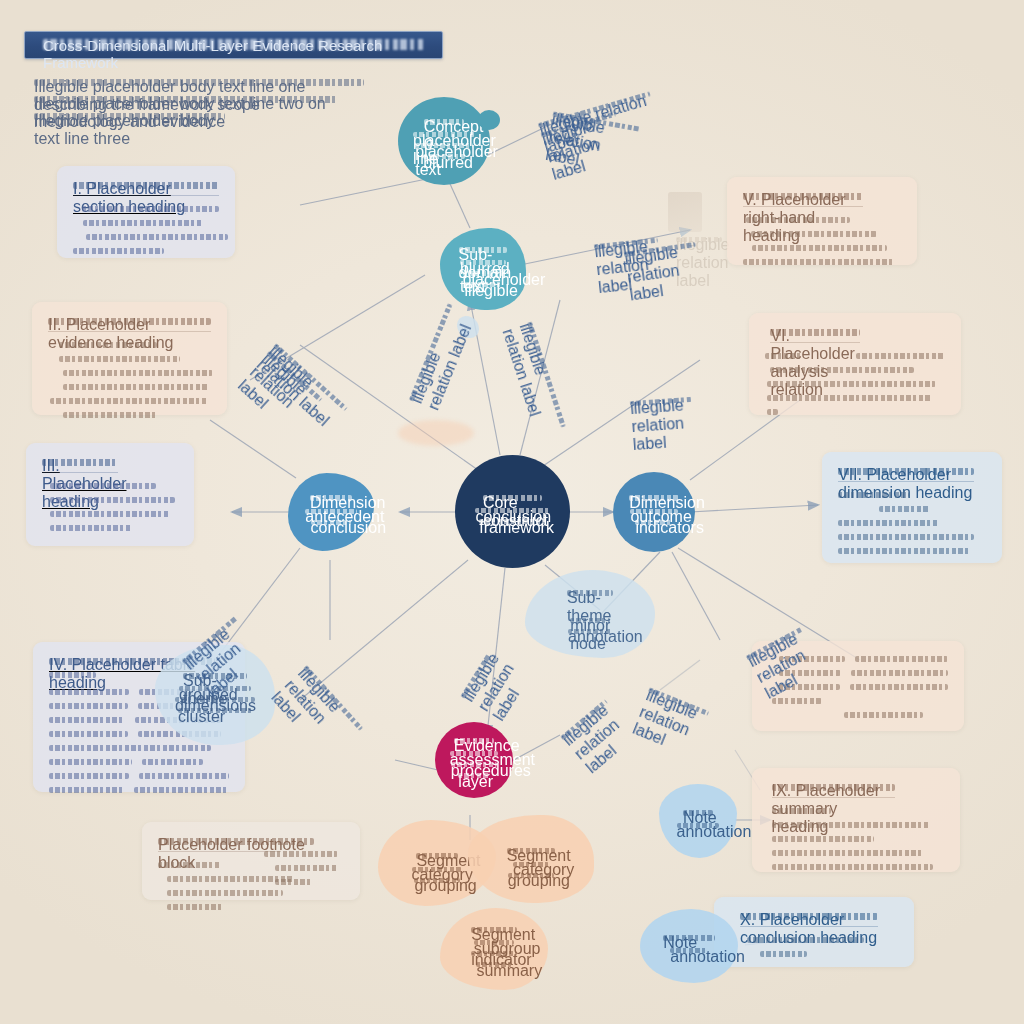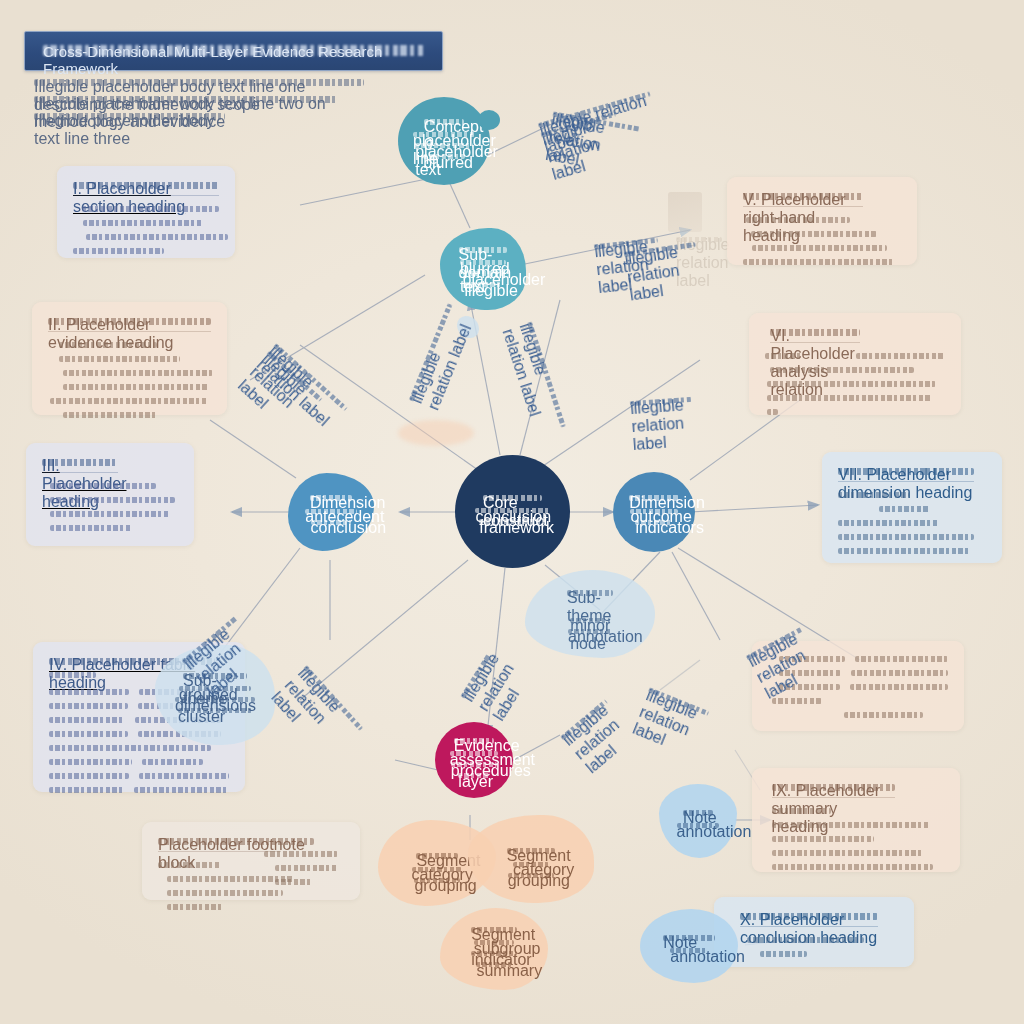--- a/index.html
+++ b/index.html
@@ -21,21 +21,21 @@
         transparent 4px, transparent 6px,
         currentColor 6px, currentColor 11px,
         transparent 11px, transparent 13px,
         currentColor 13px, currentColor 16px,
         transparent 16px, transparent 19px);
     opacity:.55; filter:blur(.55px);
   }
 
   
   #titlebar{
-    position:absolute; left:24px; top:31px; width:419px; height:40px;
+    position:absolute; left:24px; top:31px; width:419px; height:28px;
     background:linear-gradient(180deg,#37588c 0%,#2d4b7d 55%,#2a4674 100%);
     border:1px solid #8fa4c4; border-radius:2px;
     box-shadow:0 1px 3px rgba(40,60,100,.25);
     display:flex; align-items:center; padding:0 18px;
   }
   #titlebar .tx{ color:#dce6f4; font-size:15px; width:100%; height:16px; }
   #titlebar .tx::before{ filter:blur(.8px); opacity:.75;
     background:repeating-linear-gradient(90deg,
       currentColor 0 5px, transparent 5px 7px,
       currentColor 7px 14px, transparent 14px 17px,

